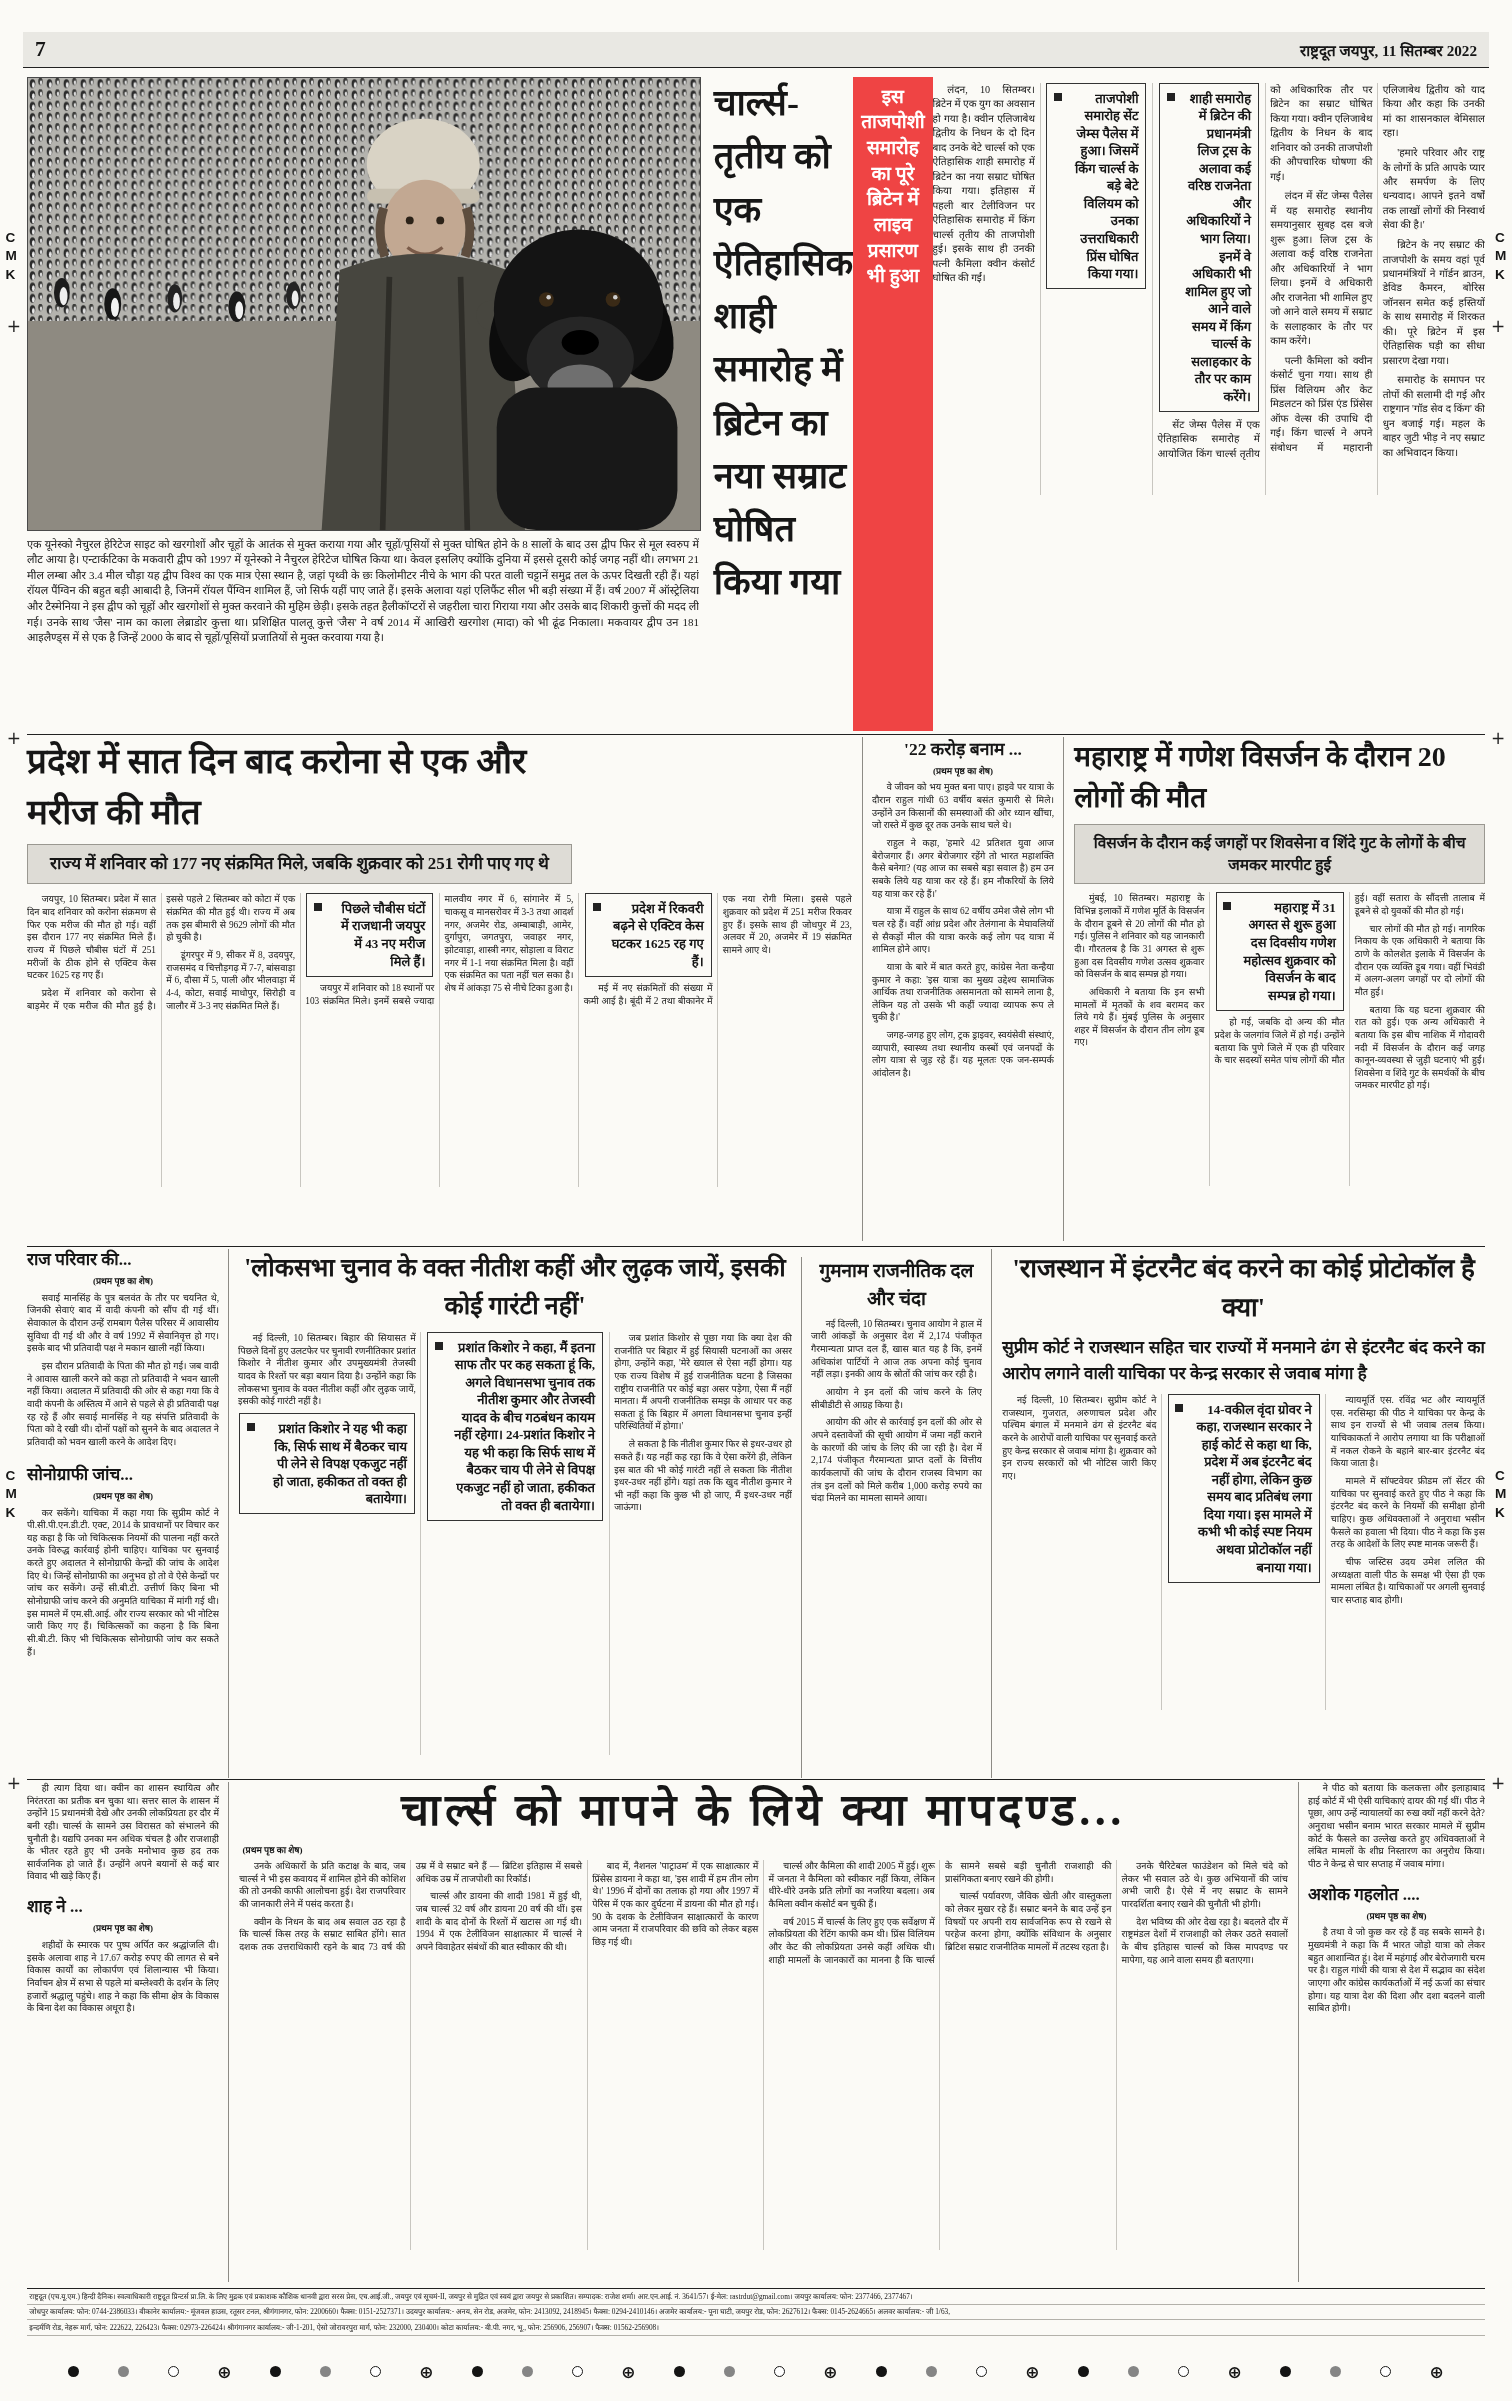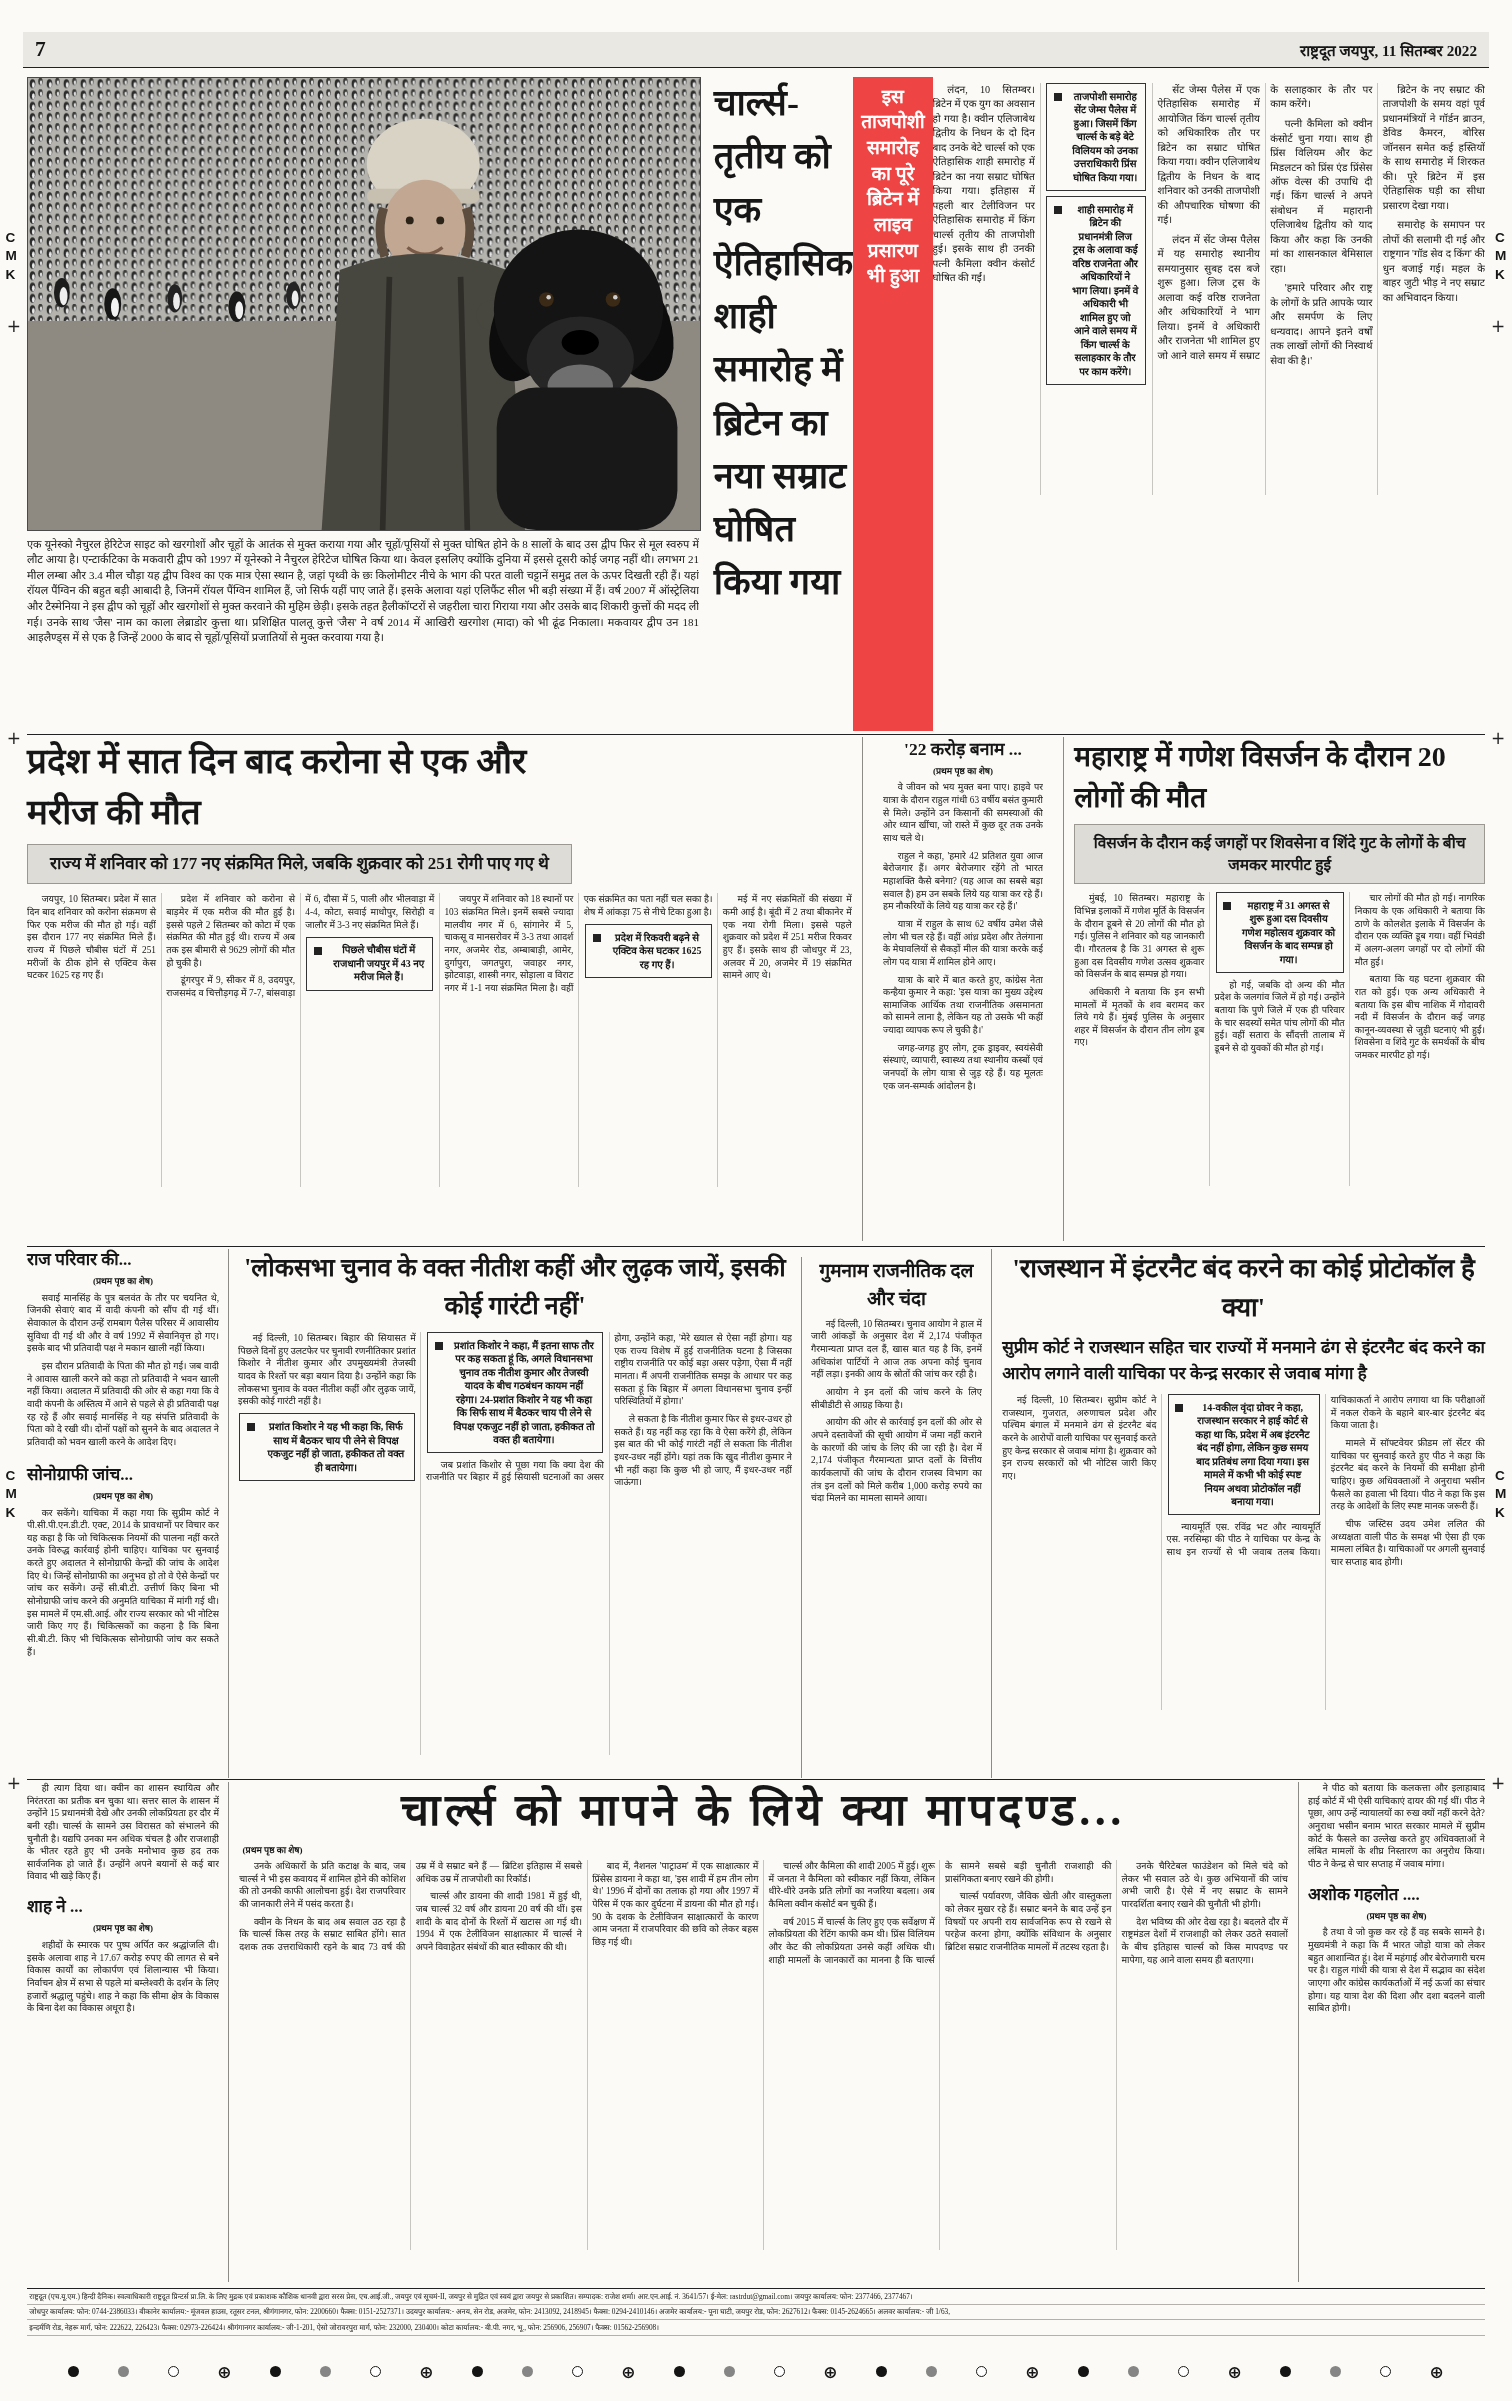--- a/index.html
+++ b/index.html
@@ -11,43 +11,43 @@
             padding:0 12.4px;box-sizing:border-box;}
   .pageno{font:700 21.5px "Liberation Serif",serif;}
   .mh-title{font:700 15.2px "Liberation Serif",serif;}
   
   .hrule{position:absolute;left:27px;right:27px;border-top:1.1px solid #222;}
   h1,h2,h3{margin:0;font-weight:700;}
   .cont{font:700 9px "Liberation Serif",serif;text-align:center;margin:2.3px 0 4.5px;}
   .bodytxt{font-size:9.6px;line-height:1.36;text-align:justify;overflow:hidden;}
   .bodytxt p{margin:0 0 5.1px;text-indent:14.7px;}
   .cols{column-gap:10.2px;column-rule:0.6px solid #c8c6c0;column-fill:balance;}
-  .note{border:0.9px solid #333;padding:5.6px 6.8px;font-weight:700;font-size:10px;line-height:1.35;
-        margin:5.6px 1.1px;break-inside:avoid;display:flex;gap:10px;text-align:center;}
+  .note{border:0.9px solid #333;padding:5.6px 6.8px;font-weight:700;font-size:13px;line-height:1.35;
+        margin:5.6px 1.1px;break-inside:avoid;display:flex;gap:10px;text-align:right;}
   .note .sq{flex:0 0 auto;width:8px;height:8px;background:#222;margin-top:3.4px;}
   .graybox{background:#dedcd6;border:0.6px solid #9a9891;font-weight:700;text-align:center;
            padding:6.8px 9px;line-height:1.45;}
   .standfirst{background:#ef4444;color:#fff;font-weight:700;font-size:19px;text-align:center;
               padding:6.8px 8px;line-height:1.35;}
   
   .toprow{position:absolute;left:27px;top:77px;width:1458px;height:654px;display:flex;gap:14.7px;}
   .photoblock{width:672px;flex:0 0 auto;}
   .photo{width:672px;height:452px;border:0.6px solid #4a4a4a;background:#b0afab;overflow:hidden;}
   .caption{margin-top:5.6px;font-size:11px;line-height:1.42;text-align:justify;height:190px;overflow:hidden;}
   .charles{flex:1 1 auto;display:flex;flex-direction:row;}
   .charles h1{font-size:36px;line-height:1.48;margin-bottom:9px;}
   .charles .bodytxt{margin-top:6px;height:412px;column-count:5;font-size:10.2px;line-height:1.42;}
   
   .rowB{position:absolute;left:27px;top:737px;width:1458px;height:504px;display:grid;
         grid-template-columns:835px 201px 1fr;}
   .corona{padding-right:10.2px;}
   .corona h2{font-size:35px;line-height:1.45;width:570px;}
   .corona .graybox{width:525px;font-size:17px;margin-top:5.6px;}
   .corona .bodytxt{margin-top:9px;height:294px;column-count:6;font-size:9.3px;}
-  .b22{border-left:0.6px solid #8d8b85;padding:0 20px;}
+  .b22{border-left:0.6px solid #8d8b85;padding:0 9px;}
   .b22 h3{font-size:17.5px;line-height:1.4;text-align:center;}
   .b22 .bodytxt{height:418px;font-size:9.3px;}
   .ganesh{border-left:0.6px solid #8d8b85;padding-left:10.2px;}
   .ganesh h2{font-size:28px;line-height:1.45;}
   .ganesh .graybox{font-size:15.5px;margin-top:5.6px;}
   .ganesh .bodytxt{margin-top:8px;height:294px;column-count:3;font-size:9.3px;}
   
   .rowC{position:absolute;left:27px;top:1249px;width:1458px;height:529px;display:grid;
         grid-template-columns:201px 573px 190px 1fr;}
   .colpad{padding:0 9px 0 0;}

